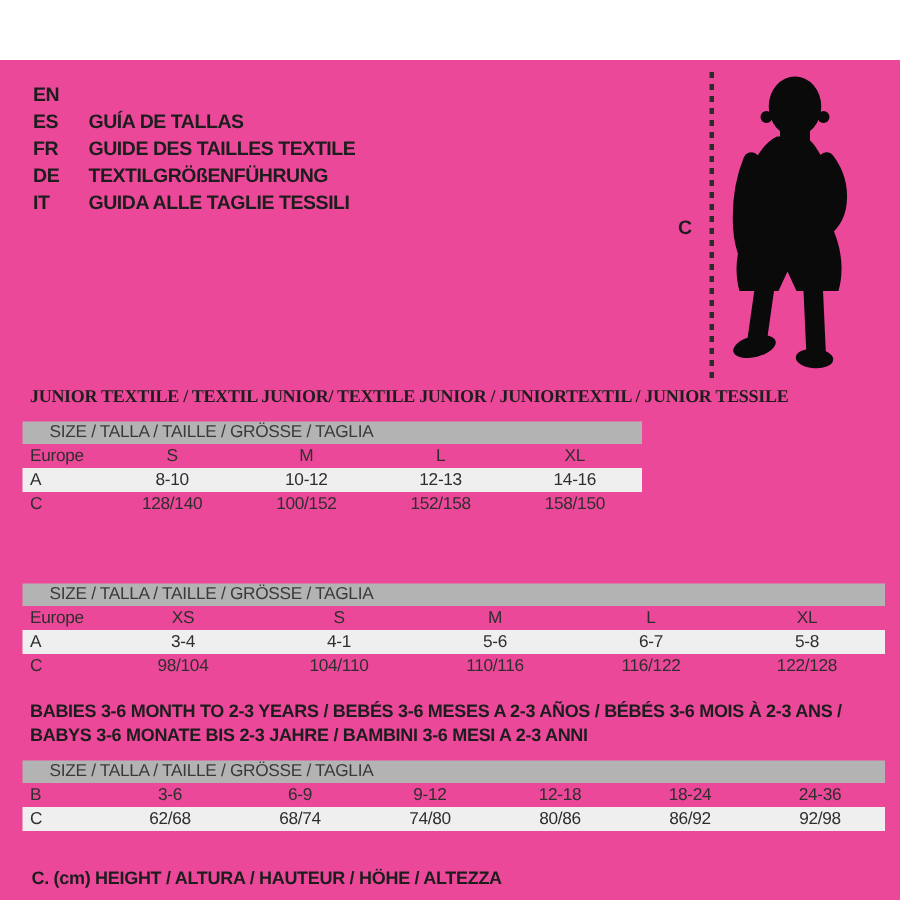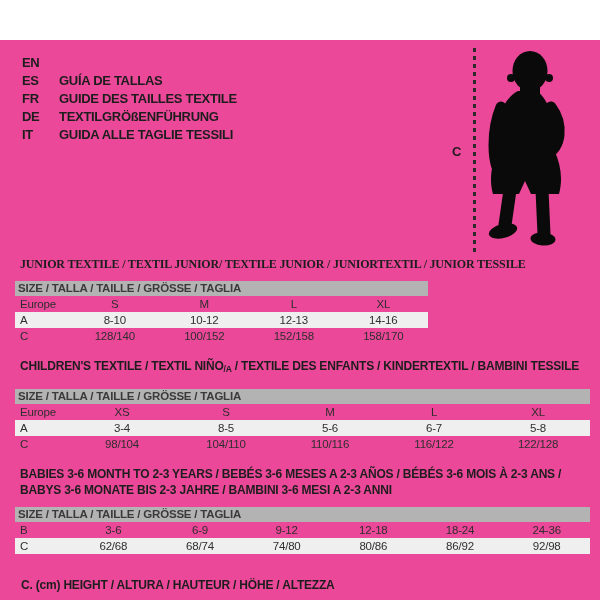--- a/index.html
+++ b/index.html
@@ -18,22 +18,22 @@
   .baby{position:absolute;left:486px;top:10px;width:92px;height:200px;}
   
   .tbl-title{position:absolute;left:20px;font-weight:700;font-size:12px;letter-spacing:-0.2px;white-space:nowrap;}
   .t1-title{top:217px;font-family:Liberation Serif, serif;}
   .t2-title{top:319px;}
   .t3-title{top:426px;line-height:16px;}
   .table{position:absolute;left:15px;}
   .t1{top:241px;width:413px;}
   .t2{top:349px;width:575px;}
   .t3{top:467px;width:575px;}
-  .thead{height:15px;background:#b3b3b3;color:#3a3a3a;font-weight:700;font-size:11.5px;
-    line-height:15px;padding-left:3px;letter-spacing:-0.2px;}
+  .thead{height:15px;background:#b3b3b3;color:#3a3a3a;font-weight:400;font-size:11.5px;
+    line-height:15px;padding-left:18px;letter-spacing:-0.2px;}
   .trow{display:grid;height:16px;align-items:center;font-size:11.5px;color:#2e2e2e;letter-spacing:-0.2px;}
   .cols4{grid-template-columns:55px repeat(4,1fr);}
   .cols5{grid-template-columns:55px repeat(5,1fr);}
   .cols6{grid-template-columns:55px repeat(6,1fr);}
   .trow .lbl{padding-left:5px;}
   .trow .cell{text-align:center;}
   .shaded{background:#efefef;}
   .sub{font-size:8.5px;vertical-align:-2px;}
   
   .footnotes{position:absolute;left:21px;top:536px;font-weight:700;font-size:12px;line-height:18px;letter-spacing:-0.2px;}
@@ -101,39 +101,38 @@
       <span class="cell">8-10</span>
       <span class="cell">10-12</span>
       <span class="cell">12-13</span>
       <span class="cell">14-16</span>
     </div>
     <div class="trow cols4">
       <span class="lbl">C</span>
       <span class="cell">128/140</span>
       <span class="cell">100/152</span>
       <span class="cell">152/158</span>
-      <span class="cell">158/170</span>
+      <span class="cell">158/150</span>
     </div>
   </div>
 
-  <div class="tbl-title t2-title"><span>CHILDREN'S TEXTILE / TEXTIL NIÑO</span><span class="sub">/A</span><span> / TEXTILE DES ENFANTS / KINDERTEXTIL / BAMBINI TESSILE</span></div>
   <div class="table t2">
     <div class="thead">SIZE / TALLA / TAILLE / GRÖSSE / TAGLIA</div>
     <div class="trow cols5">
       <span class="lbl">Europe</span>
       <span class="cell">XS</span>
       <span class="cell">S</span>
       <span class="cell">M</span>
       <span class="cell">L</span>
       <span class="cell">XL</span>
     </div>
     <div class="trow cols5 shaded">
       <span class="lbl">A</span>
       <span class="cell">3-4</span>
-      <span class="cell">8-5</span>
+      <span class="cell">4-1</span>
       <span class="cell">5-6</span>
       <span class="cell">6-7</span>
       <span class="cell">5-8</span>
     </div>
     <div class="trow cols5">
       <span class="lbl">C</span>
       <span class="cell">98/104</span>
       <span class="cell">104/110</span>
       <span class="cell">110/116</span>
       <span class="cell">116/122</span>

